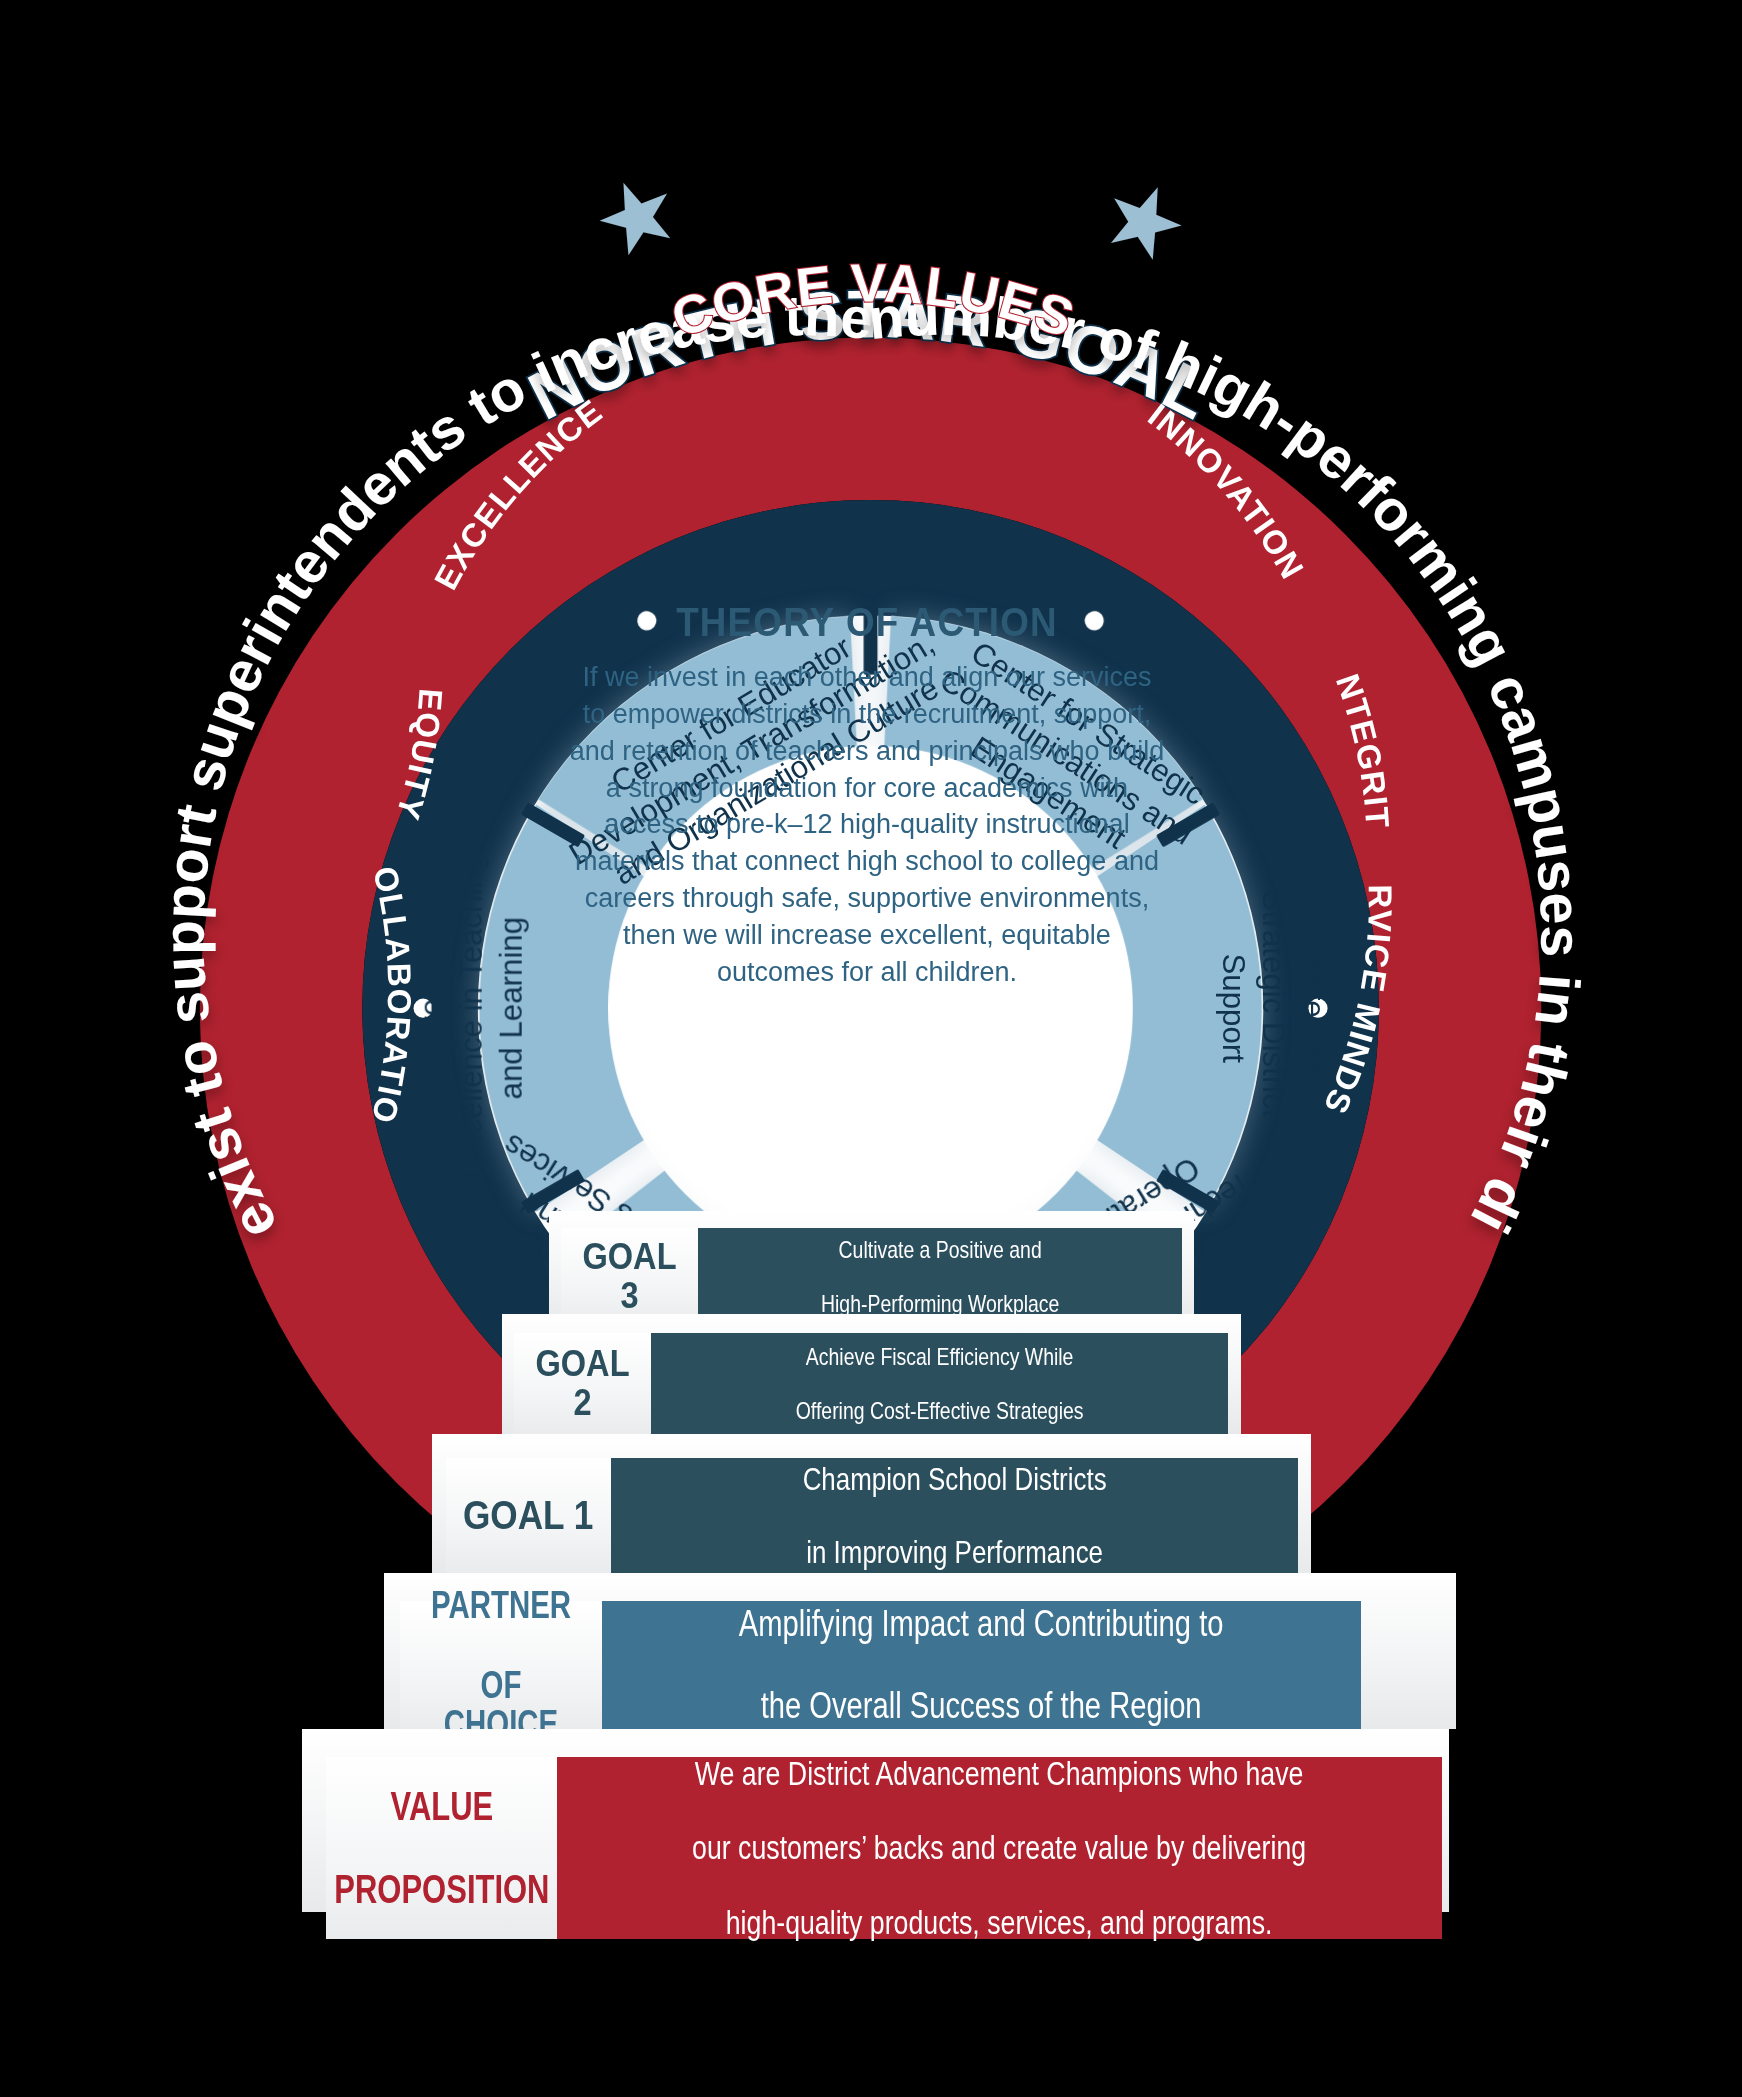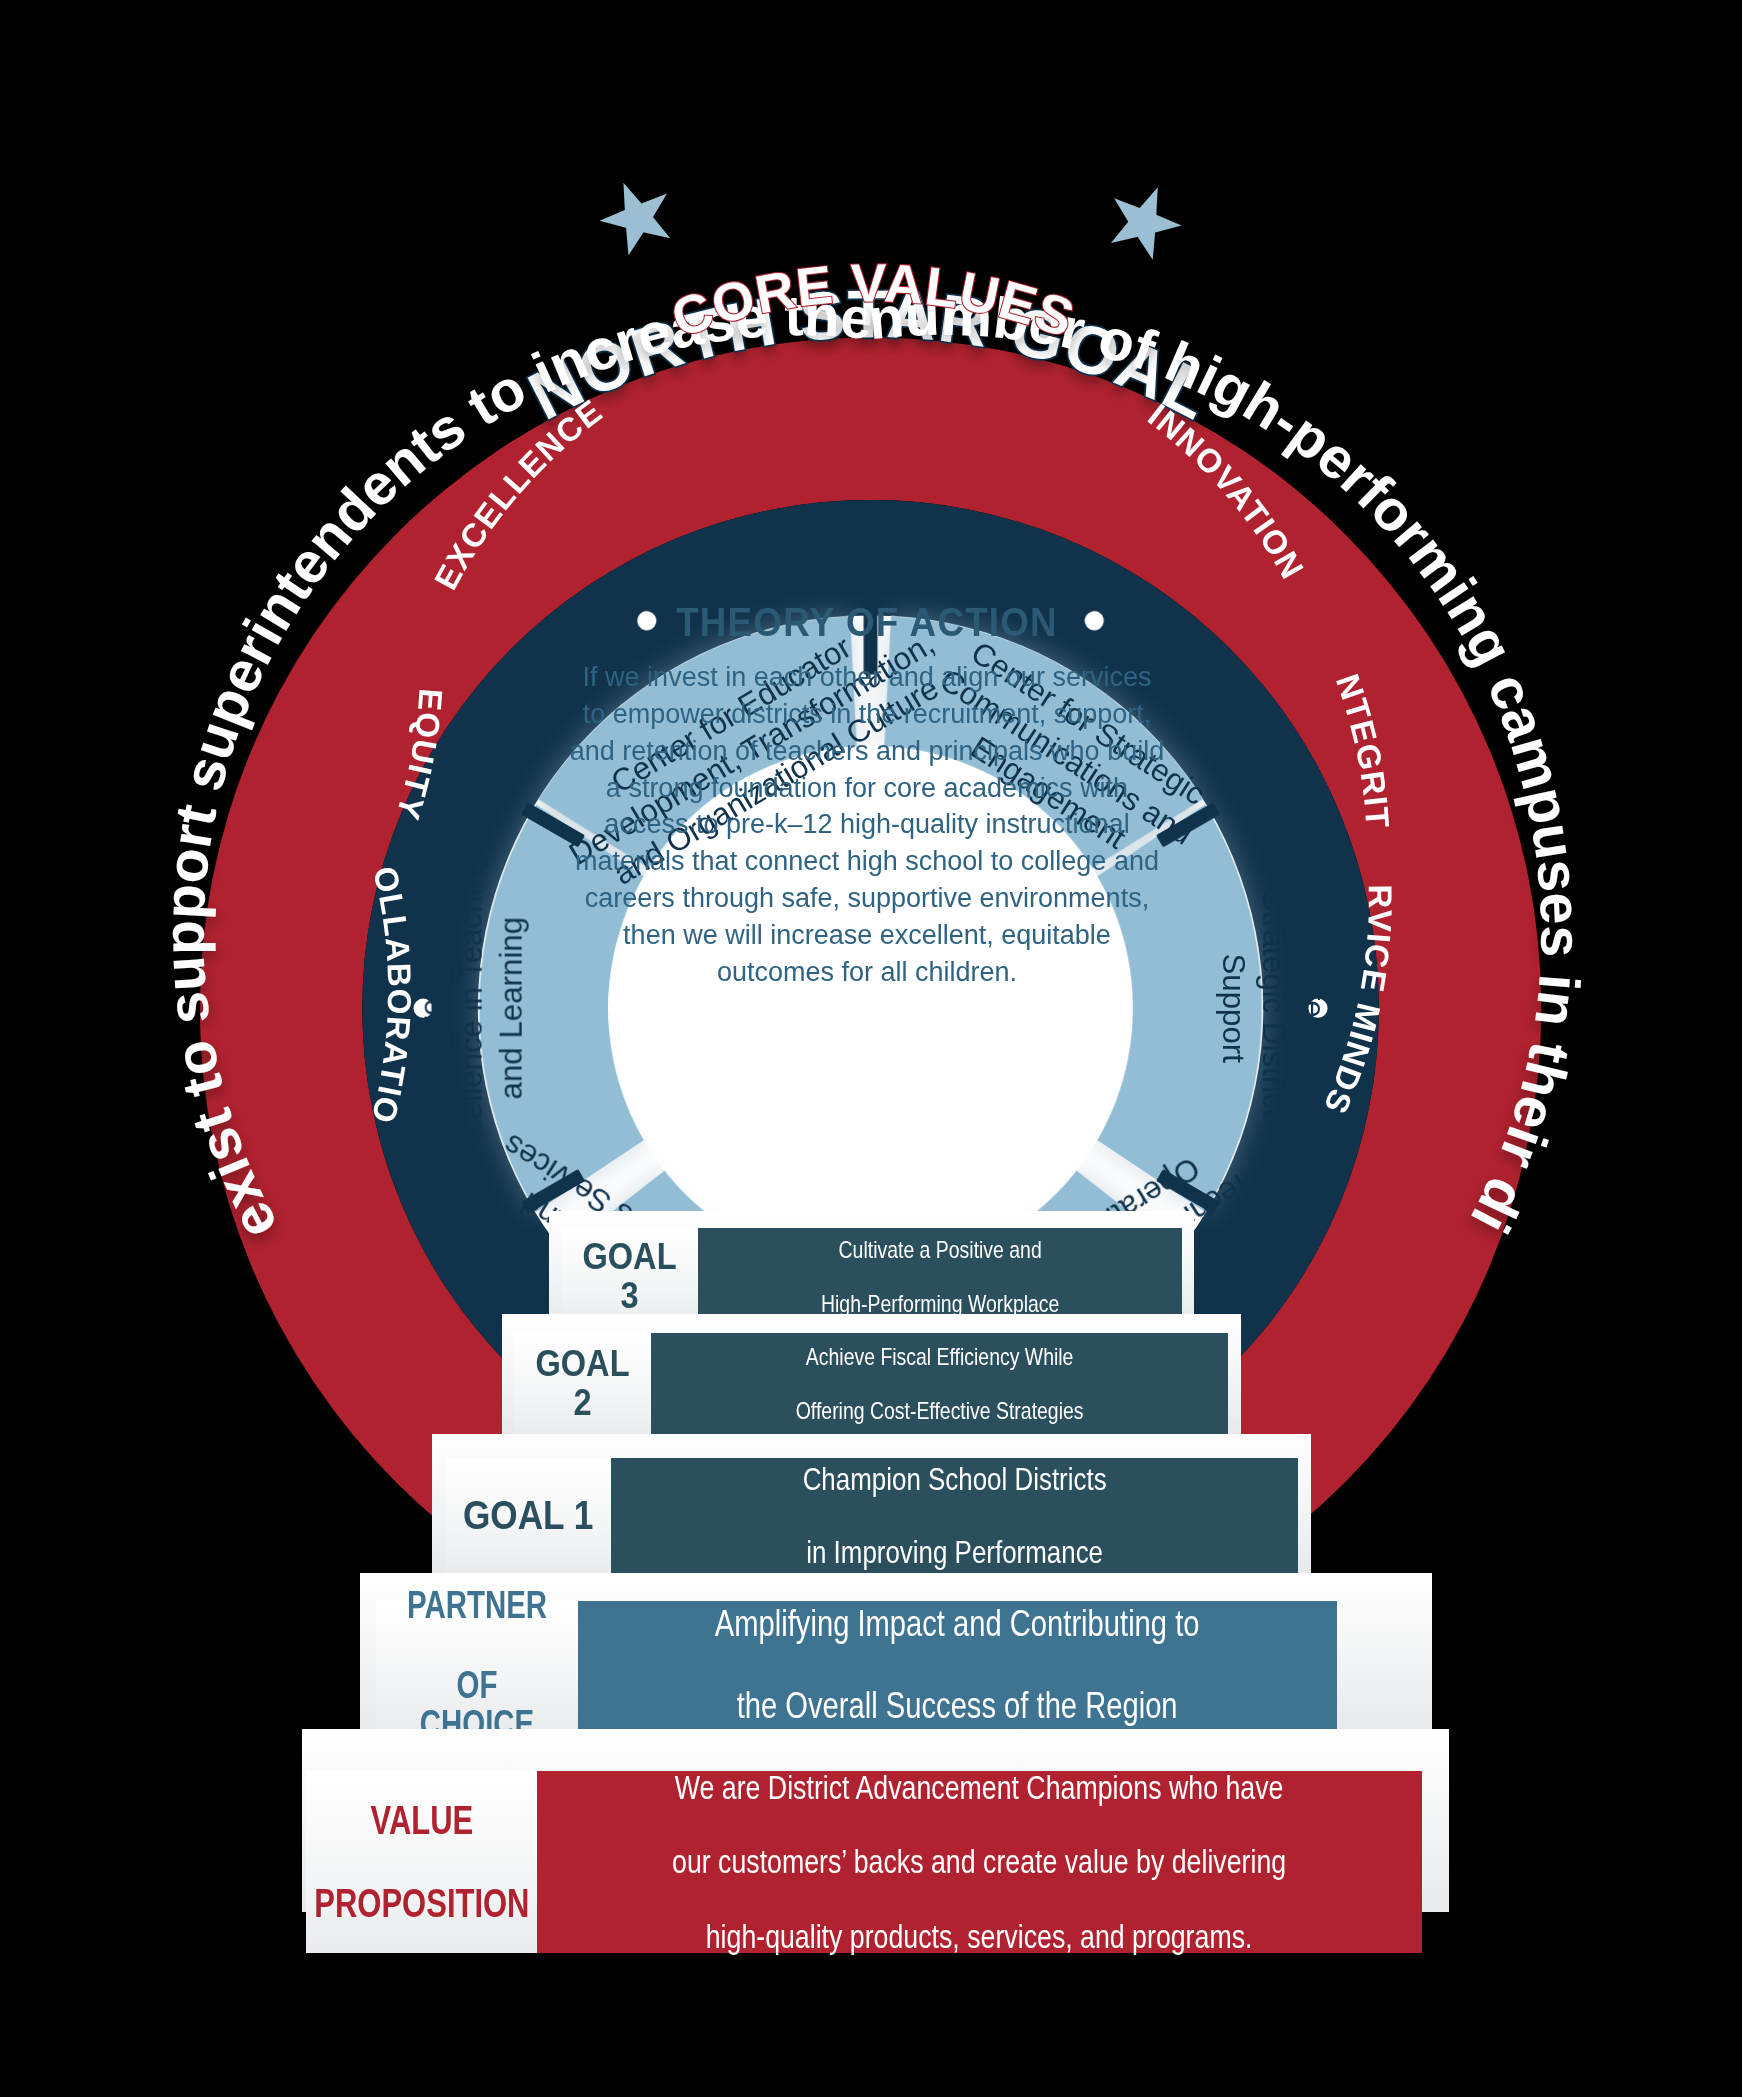--- a/index.html
+++ b/index.html
@@ -328,41 +328,41 @@
         </div>
         <div class="textbox" style="font-size:32px;">
           <span>
             <span>Champion School Districts</span><br>
             <span>in Improving Performance</span>
           </span>
         </div>
       </div>
     </div>
 
-    <div class="step poc" style="left:360px; top:374px; width:1072px; height:156px;">
+    <div class="step poc" style="left:384px; top:374px; width:1072px; height:156px;">
       <div class="tread"></div>
       <div class="riser" style="left:15.6px; top:28px; width:961px; height:129px;">
         <div class="capbox" style="width:202px; font-size:38px;">
           <span>
             <span>PARTNER</span><br>
             <span>OF CHOICE</span>
           </span>
         </div>
         <div class="textbox" style="font-size:36px;">
           <span>
             <span>Amplifying Impact and Contributing to</span><br>
             <span>the Overall Success of the Region</span>
           </span>
         </div>
       </div>
     </div>
 
     <div class="step vp" style="left:302px; top:530px; width:1147px; height:183px;">
       <div class="tread"></div>
-      <div class="riser" style="left:4px; top:28px; width:1116px; height:182px;margin-top:14px;">
+      <div class="riser" style="left:24px; top:28px; width:1116px; height:182px;">
         <div class="capbox" style="width:231px; font-size:40px;">
           <span>
             <span>VALUE</span><br>
             <span>PROPOSITION</span>
           </span>
         </div>
         <div class="textbox" style="font-size:33px;">
           <span>
             <span>We are District Advancement Champions who have</span><br>
             <span>our customers’ backs and create value by delivering</span><br>

